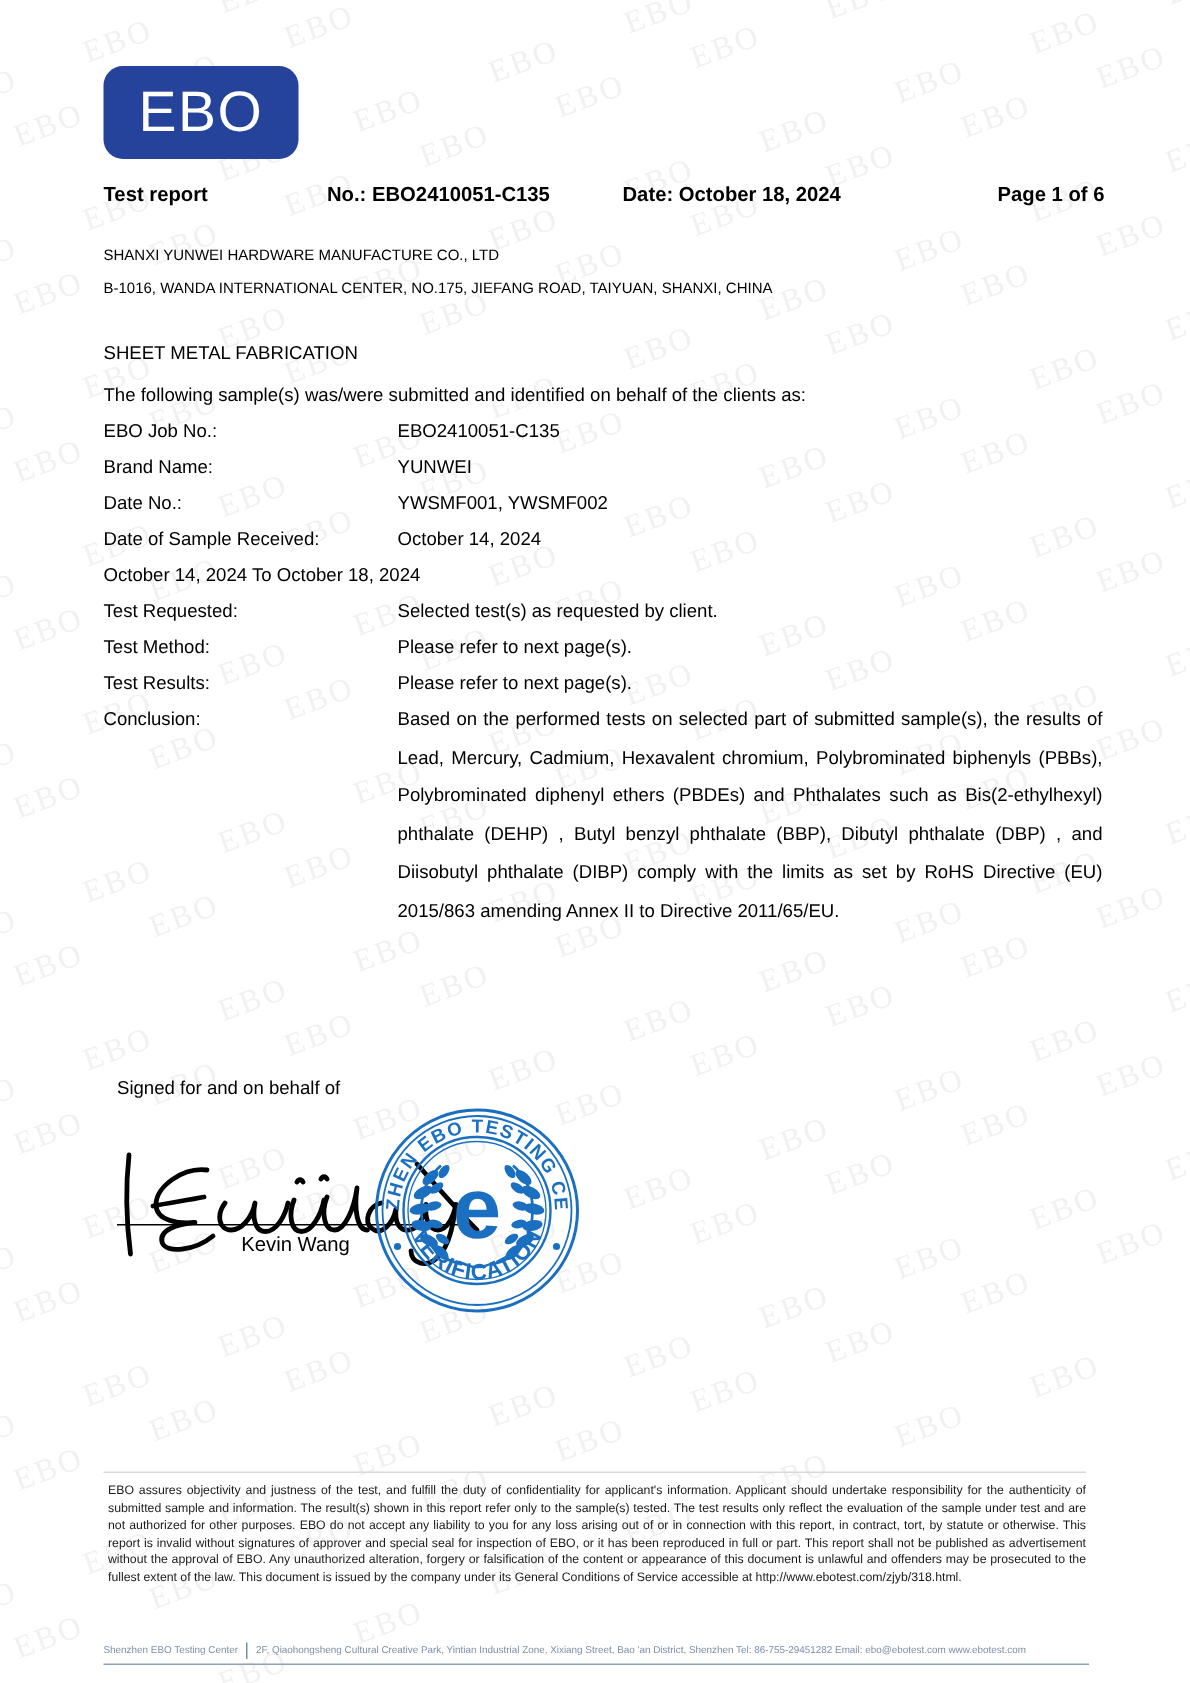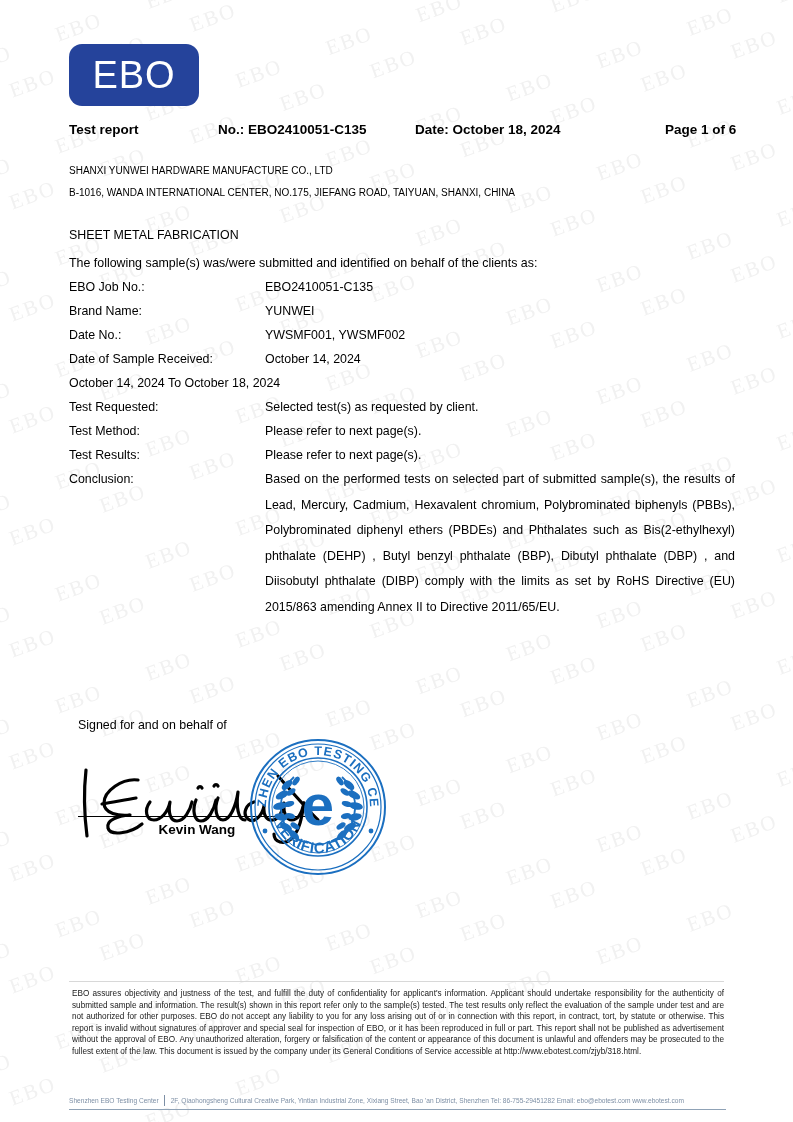--- a/index.html
+++ b/index.html
@@ -165,21 +165,21 @@
     width: 238px;
     border-top: 1px solid #000;
   }
   .sign-name {
     position: absolute;
     left: 0;
     top: 104px;
     width: 238px;
     text-align: center;
     font-size: 13.5px;
-    font-weight: bold;
+    font-weight: normal;
   }
 
   
   .seal {
     position: absolute;
     left: 248px;
     top: 737px;
     width: 140px;
     height: 140px;
   }

